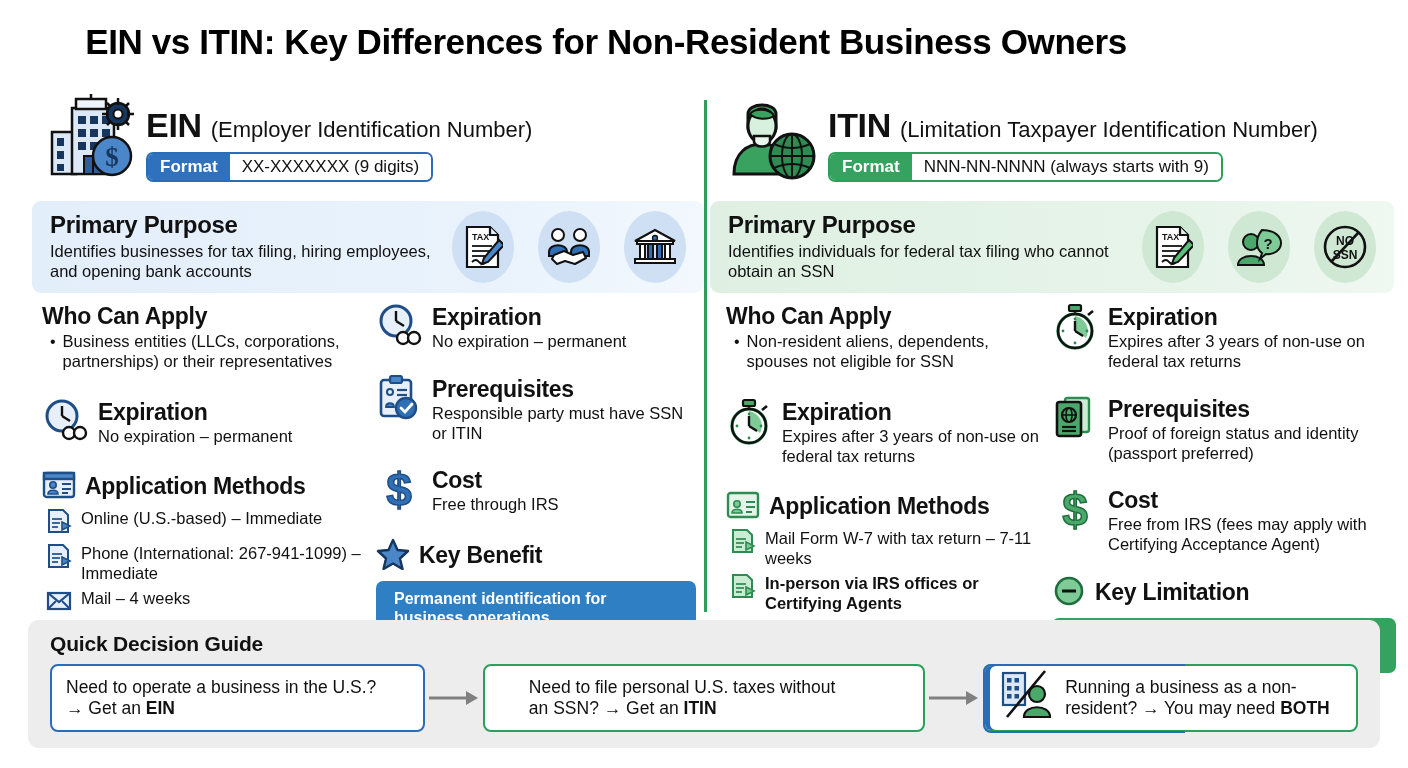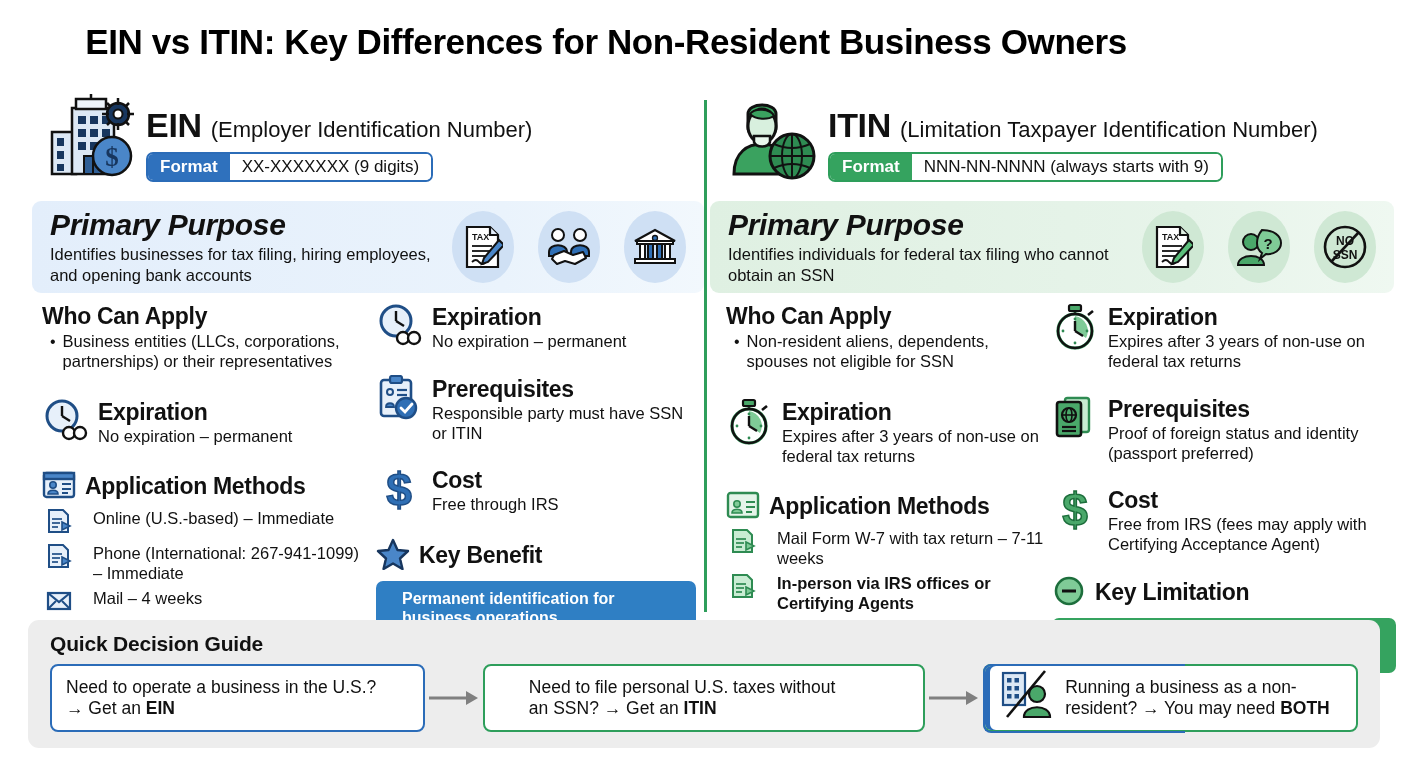--- a/index.html
+++ b/index.html
@@ -57,21 +57,21 @@
 
   
   .purpose {
     position: absolute; top: 201px; height: 92px;
     border-radius: 9px; display: flex; align-items: center;
     padding: 0 18px;
   }
   .purpose.left  { left: 32px;  width: 672px; background: linear-gradient(90deg,#e3eefb 0%, #eaf3fc 70%, #f2f8fd 100%); }
   .purpose.right { left: 710px; width: 684px; background: linear-gradient(90deg,#dff0e2 0%, #e7f4ea 70%, #eff8f1 100%); }
   .purpose-txt { flex: 1; }
-  .purpose-h { font-size: 30px; font-weight: bold; letter-spacing: -0.3px; line-height: 1.08; font-style: italic; }
+  .purpose-h { font-size: 24px; font-weight: bold; letter-spacing: -0.3px; line-height: 1.08; }
   .purpose-p { font-size: 16.5px; line-height: 1.24; margin-top: 3px; }
   .purpose-icons { display: flex; gap: 24px; align-items: center; }
   .pic { width: 62px; height: 72px; border-radius: 50%; display: flex; align-items: center; justify-content: center; }
   .pic.b { background: #cfe0f4; }
   .pic.g { background: #cfe8d4; }
 
   
   .body-col { position: absolute; top: 303px; }
   .bc1 { left: 42px;  width: 330px; }
   .bc2 { left: 376px; width: 320px; }
@@ -84,25 +84,25 @@
   .ic { flex: 0 0 auto; display: block; }
 
   .wca-title { font-size: 23px; font-weight: bold; letter-spacing: -0.3px; margin-bottom: 2px; }
   .bullet { display: flex; gap: 7px; font-size: 16.5px; line-height: 1.21; padding-left: 8px; }
   .bullet .dot { font-size: 16px; line-height: 1.21; }
 
   .with-icon { display: flex; gap: 10px; align-items: flex-start; }
   .with-icon .txt { padding-top: 1px; }
   .sec-sub { font-size: 16.5px; line-height: 1.21; margin-top: 1px; }
 
-  .method { display: flex; gap: 21px; align-items: flex-start; margin-top: 5px; padding-left: 4px; }
+  .method { display: flex; gap: 9px; align-items: flex-start; margin-top: 5px; padding-left: 4px; }
   .method .mtxt { font-size: 16.5px; line-height: 1.2; padding-top: 1px; }
 
   .callout {
-    margin-top: 7px; border-radius: 7px; padding: 8px 26px;
+    margin-top: 7px; border-radius: 7px; padding: 8px 18px;
     color: #fff; font-weight: bold; font-size: 16px; line-height: 1.22;
   }
   .callout.blue  { background: #2f7fc4; }
   .callout.green { background: #35a35f; }
 
   
   .qdg {
     position: absolute; left: 28px; top: 620px;
     width: 1352px; height: 128px;
     background: #ededed; border-radius: 11px; padding: 12px 22px 0 22px;

